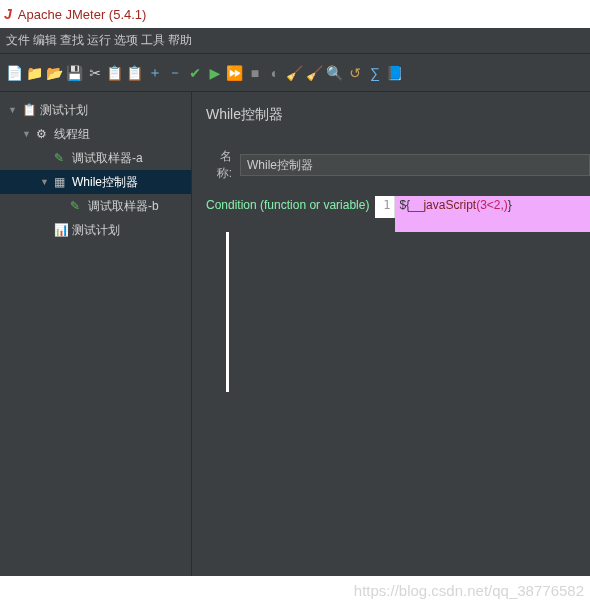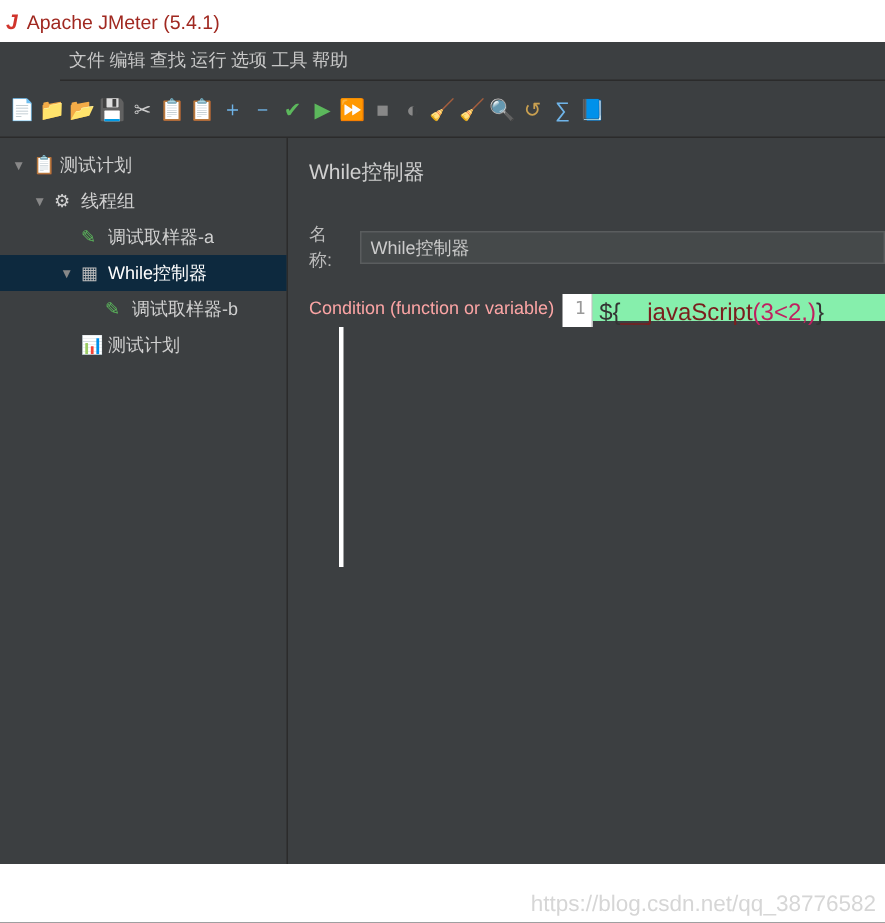--- a/index.html
+++ b/index.html
@@ -1,46 +1,46 @@
 <!DOCTYPE html>
 <html><head>
 <meta charset="utf-8">
 <style>
 * { margin:0; padding:0; box-sizing:border-box; font-family:Arial,sans-serif; }
 body { width:590px; height:615px; background:#fff; overflow:hidden; position:relative; }
 .titlebar { height:28px; display:flex; align-items:center; padding:0 4px; gap:6px; background:#fff; }
 .titlebar .logo { color:#d0342c; font-style:italic; font-weight:bold; font-size:14px; }
 .titlebar .title { color:#a02820; font-size:13px; }
 .app { background:#3c3f41; height:548px; width:590px; color:#bbb; display:flex; flex-direction:column; }
-.menubar { height:26px; display:flex; align-items:center; gap:3px; padding:0 6px; font-size:12px; border-bottom:1px solid #2b2b2b;margin-left:40px; }
+.menubar { height:26px; display:flex; align-items:center; gap:3px; padding:0 6px; font-size:12px; border-bottom:1px solid #2b2b2b; }
 .menubar span { color:#c8c8c8; }
 .toolbar { height:38px; display:flex; align-items:center; gap:2px; padding:4px 6px; border-bottom:1px solid #2b2b2b; }
 .tb-ico { width:18px; height:22px; display:flex; align-items:center; justify-content:center; font-size:14px; }
 .body { flex:1; display:flex; }
 .tree { width:192px; border-right:1px solid #2b2b2b; padding-top:6px; font-size:12px; }
 .tree-row { display:flex; align-items:center; height:24px; padding-left:8px; gap:4px; color:#d0d0d0; white-space:nowrap; }
 .tree-row.sel { background:#0d293e; color:#fff; }
 .tree-row .arrow { font-size:9px; color:#888; width:10px; }
 .tree-row .ico { width:14px; font-size:12px; }
 .indent1 { padding-left:22px; }
 .indent2 { padding-left:40px; }
 .panel { flex:1; padding:14px 0 0 14px; }
 .panel-title { font-size:14px; color:#d0d0d0; margin-bottom:24px; }
 .fld { display:flex; align-items:center; margin-bottom:14px; font-size:12px; gap:8px; }
-.fld label { width:26px; text-align:left; color:#bbb; }
+.fld label { width:26px; text-align:right; color:#bbb; }
 .fld input { flex:1; background:#45494a; border:1px solid #5a5d5e; color:#ccc; height:22px; padding:0 6px; font-size:12px; }
 .cond-row { display:flex; font-size:12px; }
-.cond-label { color:#fca5a5; margin-right:6px; padding-top:2px; }
+.cond-label { color:#86efac; margin-right:6px; padding-top:2px; }
 .editor-wrap { flex:1; display:flex; }
 .gutter { width:20px; background:#fff; color:#999; font-family:monospace; font-size:12px; padding:2px 4px; text-align:right; border-right:1px solid #ddd; height:22px; }
-.code-line { flex:1; background:#86efac; color:#333; font-family:monospace; font-size:16px; padding:2px 4px; height:18px; }
+.code-line { flex:1; background:#f0abfc; color:#333; font-family:monospace; font-size:12px; padding:2px 4px; height:36px; }
 .code-line .fn { color:#7a1d1d; }
 .code-line .args { color:#c02060; }
 .code-area { background:#3c3f41; height:160px; margin-left:20px; border-left:3px solid #fff; }
-.watermark { position:absolute; right:6px; bottom:4px; color:#d6d6d6; font-size:15px; }
+.watermark { position:absolute; right:6px; bottom:16px; color:#d6d6d6; font-size:15px; }
 </style>
 </head>
 <body>
 
 <div class="titlebar">
   <span class="logo">J</span>
   <span class="title">Apache JMeter (5.4.1)</span>
 </div>
 
 <div class="app">

